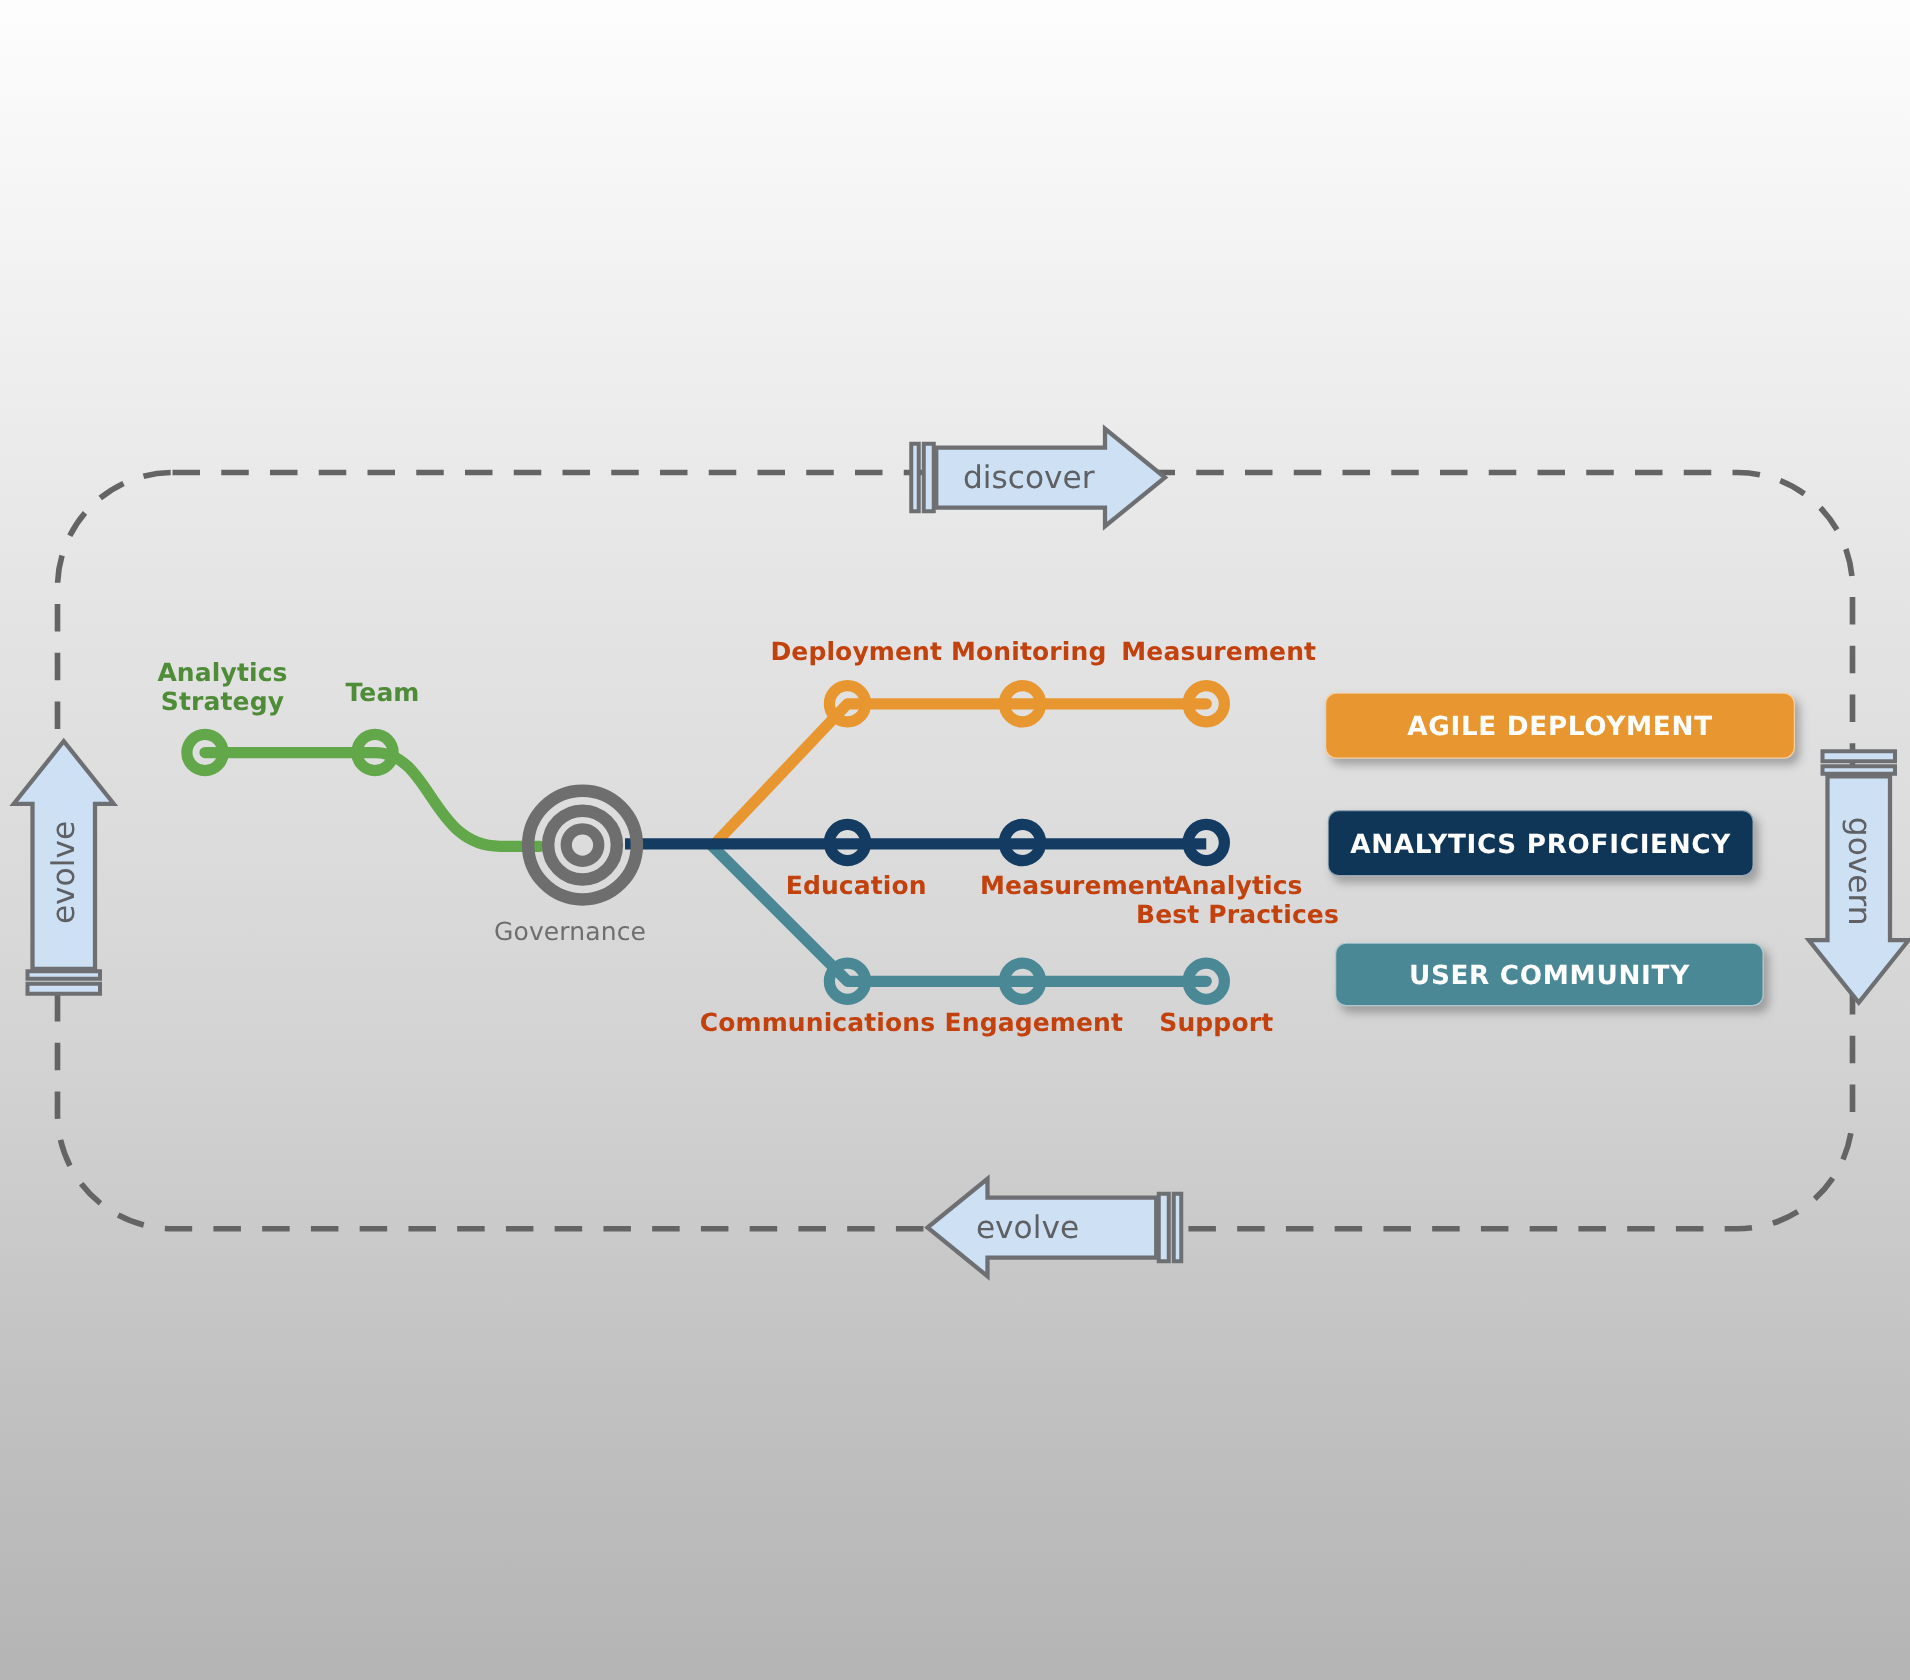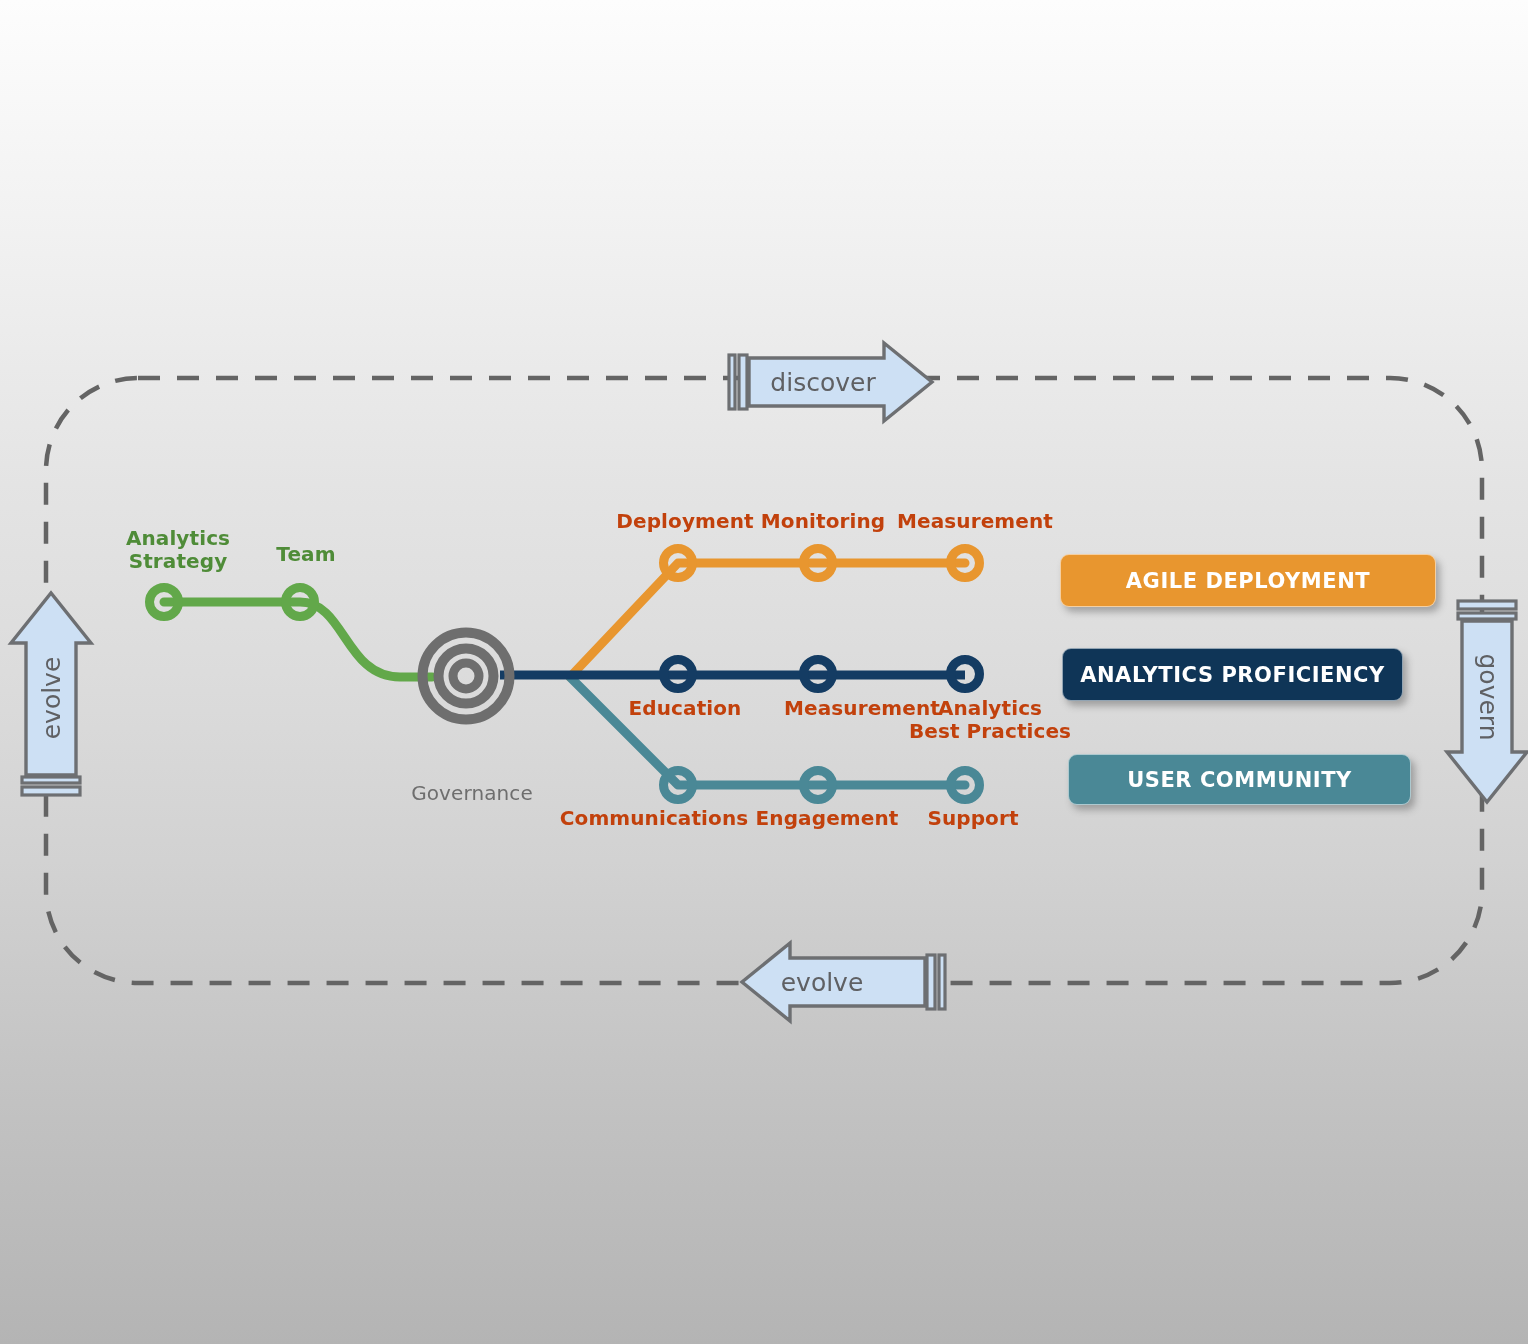--- a/index.html
+++ b/index.html
@@ -135,21 +135,21 @@
       <circle cx="466" cy="676" r="27.5" fill="none" stroke="#6e6e6e" stroke-width="10"></circle>
       <circle cx="466" cy="676" r="13" fill="none" stroke="#6e6e6e" stroke-width="9"></circle>
     </g>
 
   </svg>
 
   <div class="lbl c node-label green" style="left:178px; top:527px;">Analytics
 Strategy</div>
   <div class="lbl c node-label green" style="left:306px; top:543px;">Team</div>
 
-  <div class="lbl c gov-label grey" style="left:472px; top:734px;margin-top:48px;">Governance</div>
+  <div class="lbl c gov-label grey" style="left:456px; top:734px;">Governance</div>
 
   <div class="lbl c node-label orange" style="left:685px; top:510px;">Deployment</div>
   <div class="lbl c node-label orange" style="left:823px; top:510px;">Monitoring</div>
   <div class="lbl c node-label orange" style="left:975px; top:510px;">Measurement</div>
 
   <div class="lbl c node-label navy" style="left:685px; top:697px;">Education</div>
   <div class="lbl c node-label navy" style="left:830px; top:697px;margin-left:32px;">Measurement</div>
   <div class="lbl c node-label navy" style="left:990px; top:697px;">Analytics
 Best Practices</div>
 

